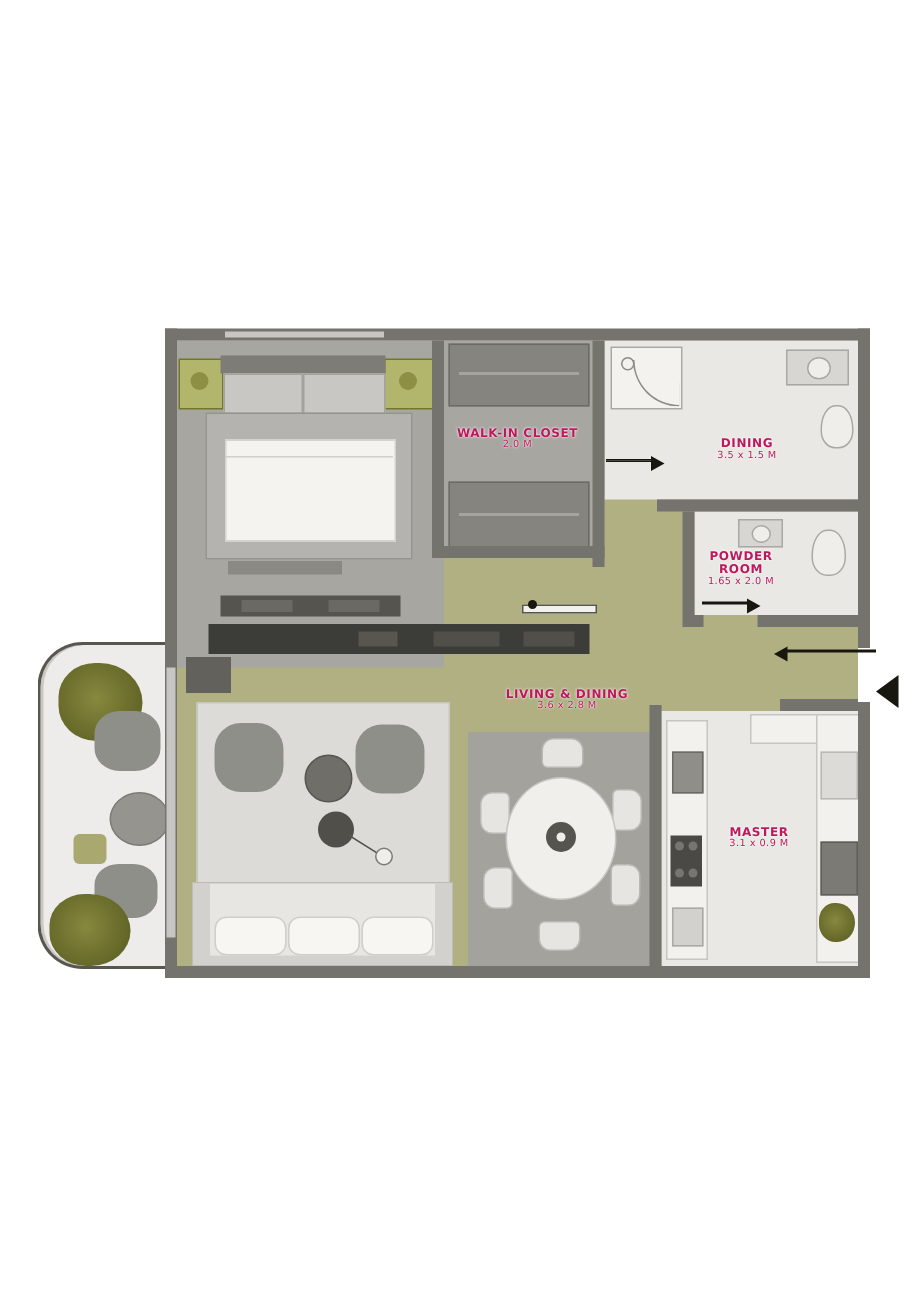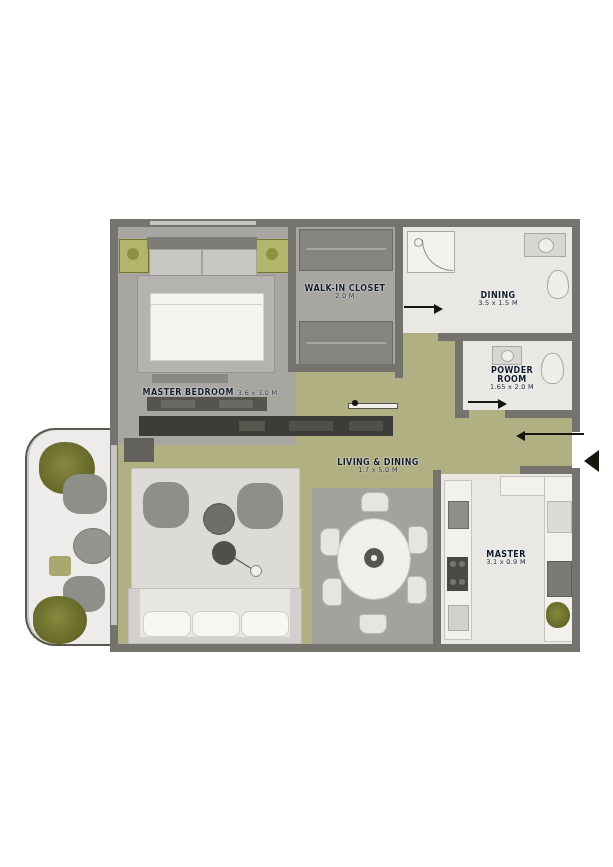--- a/index.html
+++ b/index.html
@@ -7,21 +7,21 @@
           font-family:"DejaVu Sans","Liberation Sans",sans-serif;}
   .abs{position:absolute;}
   
   .wall{position:absolute;background:#74736d;}
   .wall-light{position:absolute;background:#c7c6c2;}
   
   .floor-khaki{background:#b1b083;}
   .floor-gray{background:#a7a6a1;}
   .floor-white{background:#e9e8e4;}
   
-  .room-label{position:absolute;text-align:center;color:#0f172a;
+  .room-label{position:absolute;text-align:center;color:#be185d;
       text-shadow:0 0 2px rgba(255,255,255,.85),0 0 1px rgba(255,255,255,.85);line-height:1.15;}
   .rl-name{font-size:8px;font-weight:bold;letter-spacing:.4px;white-space:pre-line;}
   .rl-dim{font-size:6.5px;letter-spacing:.3px;}
   .room-label.inline .rl-name,.room-label.inline .rl-dim{display:inline;white-space:nowrap;}
   .room-label.inline .rl-dim{margin-left:4px;}
   
   .olive-blob{background:radial-gradient(circle at 45% 45%, #87893f 0%, #6b6e2c 55%, #55591f 100%);
       border-radius:46% 54% 52% 48%;}
   .round{border-radius:50%;}
   .chair-gray{background:#8f8f8a;border-radius:38%;}
@@ -181,38 +181,35 @@
   <div>
     <div class="arrow-line" style="left:468px;top:401px;width:32px;"></div>
     <div class="arrow-head-right" style="left:498px;top:399px;"></div>
   </div>
   <div>
     <div class="arrow-line" style="left:524px;top:433px;width:60px;"></div>
     <div class="arrow-head-left" style="left:516px;top:431px;"></div>
   </div>
   <div class="abs" style="left:584px;top:450px;width:0;height:0;border-right:15px solid #17160f;border-top:11px solid transparent;border-bottom:11px solid transparent;"></div>
 
-  <div class="room-label inline" style="left:135px;top:381px;width:150px;">
-    <span class="rl-name">MASTER BEDROOM</span><span class="rl-dim">3.6 x 3.0 M</span>
-  </div>
   <div class="room-label" style="left:297px;top:284px;width:96px;">
     <div class="rl-name">WALK-IN CLOSET</div>
     <div class="rl-dim">2.0 M</div>
   </div>
   <div class="room-label" style="left:458px;top:291px;width:80px;">
     <div class="rl-name">DINING</div>
     <div class="rl-dim">3.5 x 1.5 M</div>
   </div>
-  <div class="room-label" style="left:478px;top:366px;width:68px;">
+  <div class="room-label" style="left:460px;top:366px;width:68px;">
     <div class="rl-name">POWDER
 ROOM</div>
     <div class="rl-dim">1.65 x 2.0 M</div>
   </div>
   <div class="room-label" style="left:318px;top:458px;width:120px;">
     <div class="rl-name">LIVING &amp; DINING</div>
-    <div class="rl-dim">1.7 x 5.0 M</div>
+    <div class="rl-dim">3.6 x 2.8 M</div>
   </div>
   <div class="room-label" style="left:470px;top:550px;width:72px;">
     <div class="rl-name">MASTER</div>
     <div class="rl-dim">3.1 x 0.9 M</div>
   </div>
 
 </div>
 
 </body></html>

